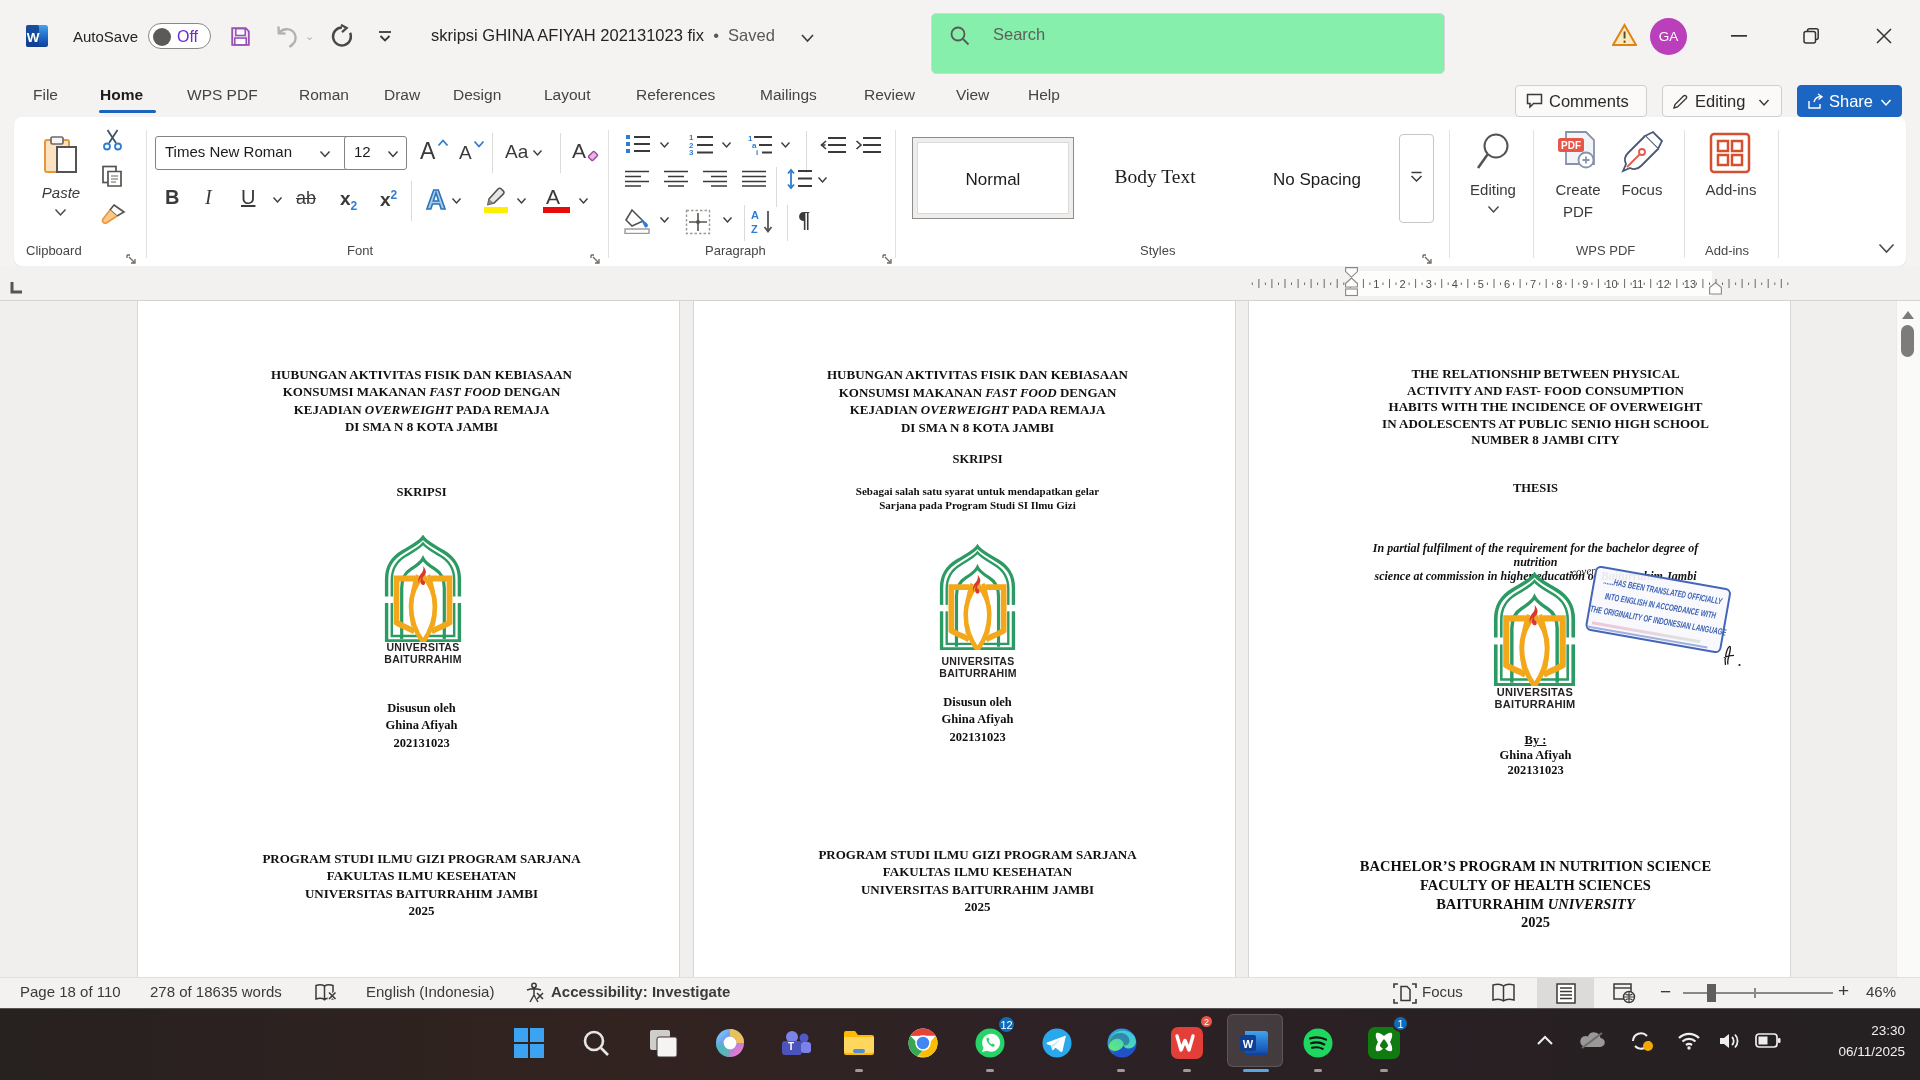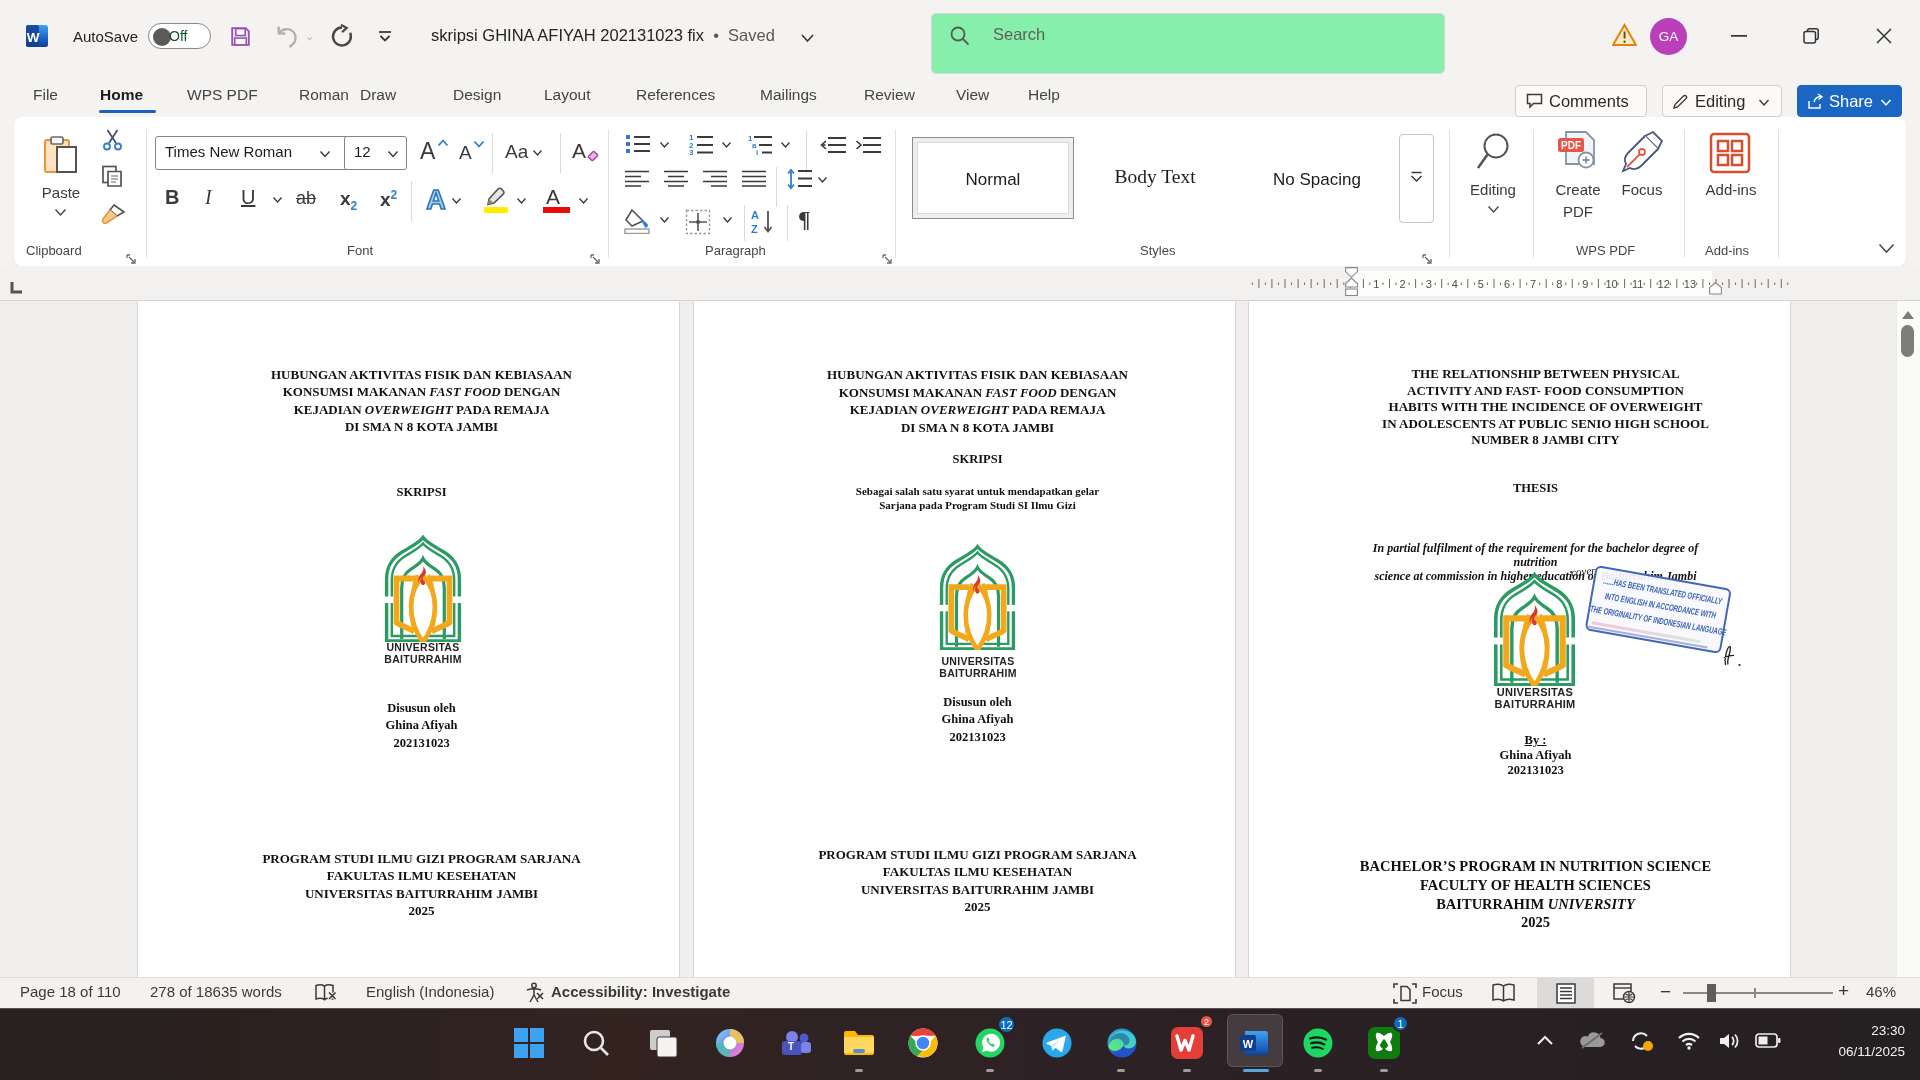--- a/index.html
+++ b/index.html
@@ -60,21 +60,21 @@
           <stop offset="1" stop-color="#103f91"></stop>
         </linearGradient>
       </defs>
     <rect x="1" y="1" width="22" height="22" rx="2.5" fill="url(#wg)"></rect>
     <rect x="1" y="1" width="13" height="22" rx="2" fill="#103f91" opacity="0.85"></rect>
     <text x="8" y="17.5" font-size="13.5" font-weight="bold" fill="#fff" text-anchor="middle" font-family="Liberation Sans">W</text>
   </svg>
   <div class="abs tb-txt" style="left:73px; top:28px;">AutoSave</div>
   <div id="autosave-toggle" class="abs">
       <div id="autosave-knob" class="abs"></div>
-      <span class="abs" style="left:20px; top:4px; font-size:14px; color:#14532d;">Off</span>
+      <span class="abs" style="left:28px; top:4px; font-size:16px; color:#6d28d9;">Off</span>
     </div>
   <svg class="abs" style="left:228px; top:24px;" width="25" height="25" viewBox="0 0 24 24">
     <path d="M4 4 h13 l3 3 v13 h-16 z" fill="#ece0f3" stroke="#9950b5" stroke-width="1.7"></path>
     <rect x="7.5" y="4.5" width="9" height="6.5" fill="#fff" stroke="#9950b5" stroke-width="1.5"></rect>
     <rect x="6.5" y="13.5" width="11" height="6.5" fill="#fff" stroke="#9950b5" stroke-width="1.5"></rect>
   </svg>
   <svg class="abs" style="left:274px; top:25px;" width="26" height="24" viewBox="0 0 26 24">
     <path d="M5.5 7.5 C9 3.5, 15.5 3, 19 6.5 C22.5 10, 22.5 15.5, 19 19 L15.5 22" fill="none" stroke="#b3b1af" stroke-width="2.4"></path>
     <path d="M4.5 1.5 L4.8 8.3 L11.5 8.6" fill="none" stroke="#b3b1af" stroke-width="2.4"></path>
   </svg>
@@ -114,21 +114,21 @@
   <svg class="abs" style="left:1876px; top:28px;" width="16" height="16" viewBox="0 0 16 16">
       <path d="M1 1 L15 15 M15 1 L1 15" stroke="#333" stroke-width="1.5"></path>
     </svg>
 </div>
 
 <div class="abs tab" style="left:33px;">File</div>
 <div class="abs tab" style="left:100px; font-weight:bold; color:#1d1c1b;">Home</div>
 <div id="homeunderline" class="abs" style="left:99px; width:57px;"></div>
 <div class="abs tab" style="left:187px;">WPS PDF</div>
 <div class="abs tab" style="left:299px;">Roman</div>
-<div class="abs tab" style="left:360px;text-align:right;">Draw</div>
+<div class="abs tab" style="left:384px;text-align:right;">Draw</div>
 <div class="abs tab" style="left:453px;">Design</div>
 <div class="abs tab" style="left:544px;">Layout</div>
 <div class="abs tab" style="left:636px;">References</div>
 <div class="abs tab" style="left:760px;">Mailings</div>
 <div class="abs tab" style="left:864px;">Review</div>
 <div class="abs tab" style="left:956px;">View</div>
 <div class="abs tab" style="left:1028px;">Help</div>
 
 <div class="abs topbtn" style="left:1515px; width:132px;">
   <svg class="abs" style="left:10px; top:7px;" width="17" height="16" viewBox="0 0 17 16">
@@ -158,21 +158,21 @@
 </div>
 
 <div id="ribbon" class="abs"></div>
 <div id="ribbon-content" class="abs" style="left:0; top:0; width:1920px; height:270px;">
 
   <svg class="abs" style="left:42px; top:135px;" width="38" height="42" viewBox="0 0 38 42">
     <rect x="3" y="5" width="24" height="32" rx="2" fill="#fbe2c0" stroke="#e8963c" stroke-width="2"></rect>
     <rect x="9" y="2" width="12" height="7" rx="1.5" fill="#f7f6f5" stroke="#6b6967" stroke-width="1.7"></rect>
     <rect x="15" y="12" width="19" height="25" fill="#fff" stroke="#55534f" stroke-width="2"></rect>
   </svg>
-  <div class="abs" style="left:38px; top:184px; width:46px; text-align:center; font-size:15px; color:#3b3a39;">Paste</div>
+  <div class="abs" style="left:38px; top:184px; width:46px; text-align:center; font-size:15px; color:#3b3a39;font-style:italic;">Paste</div>
   <svg class="abs" style="left:54px; top:208px;" width="13" height="9" viewBox="0 0 13 9">
       <path d="M1.5 1.5 L6.5 7 L11.5 1.5" fill="none" stroke="#4c4a48" stroke-width="1.5"></path>
     </svg>
   <svg class="abs" style="left:101px; top:129px;" width="23" height="23" viewBox="0 0 23 23">
     <path d="M16.5 1 L8 14 M6.5 1 L15 14" stroke="#40536b" stroke-width="1.8" fill="none"></path>
     <circle cx="6" cy="17.5" r="3" fill="none" stroke="#2f7dd1" stroke-width="1.8"></circle>
     <circle cx="17" cy="17.5" r="3" fill="none" stroke="#2f7dd1" stroke-width="1.8"></circle>
   </svg>
   <svg class="abs" style="left:101px; top:165px;" width="23" height="23" viewBox="0 0 23 23">
     <rect x="2" y="1.5" width="13" height="16" fill="#fff" stroke="#55534f" stroke-width="1.7"></rect>

